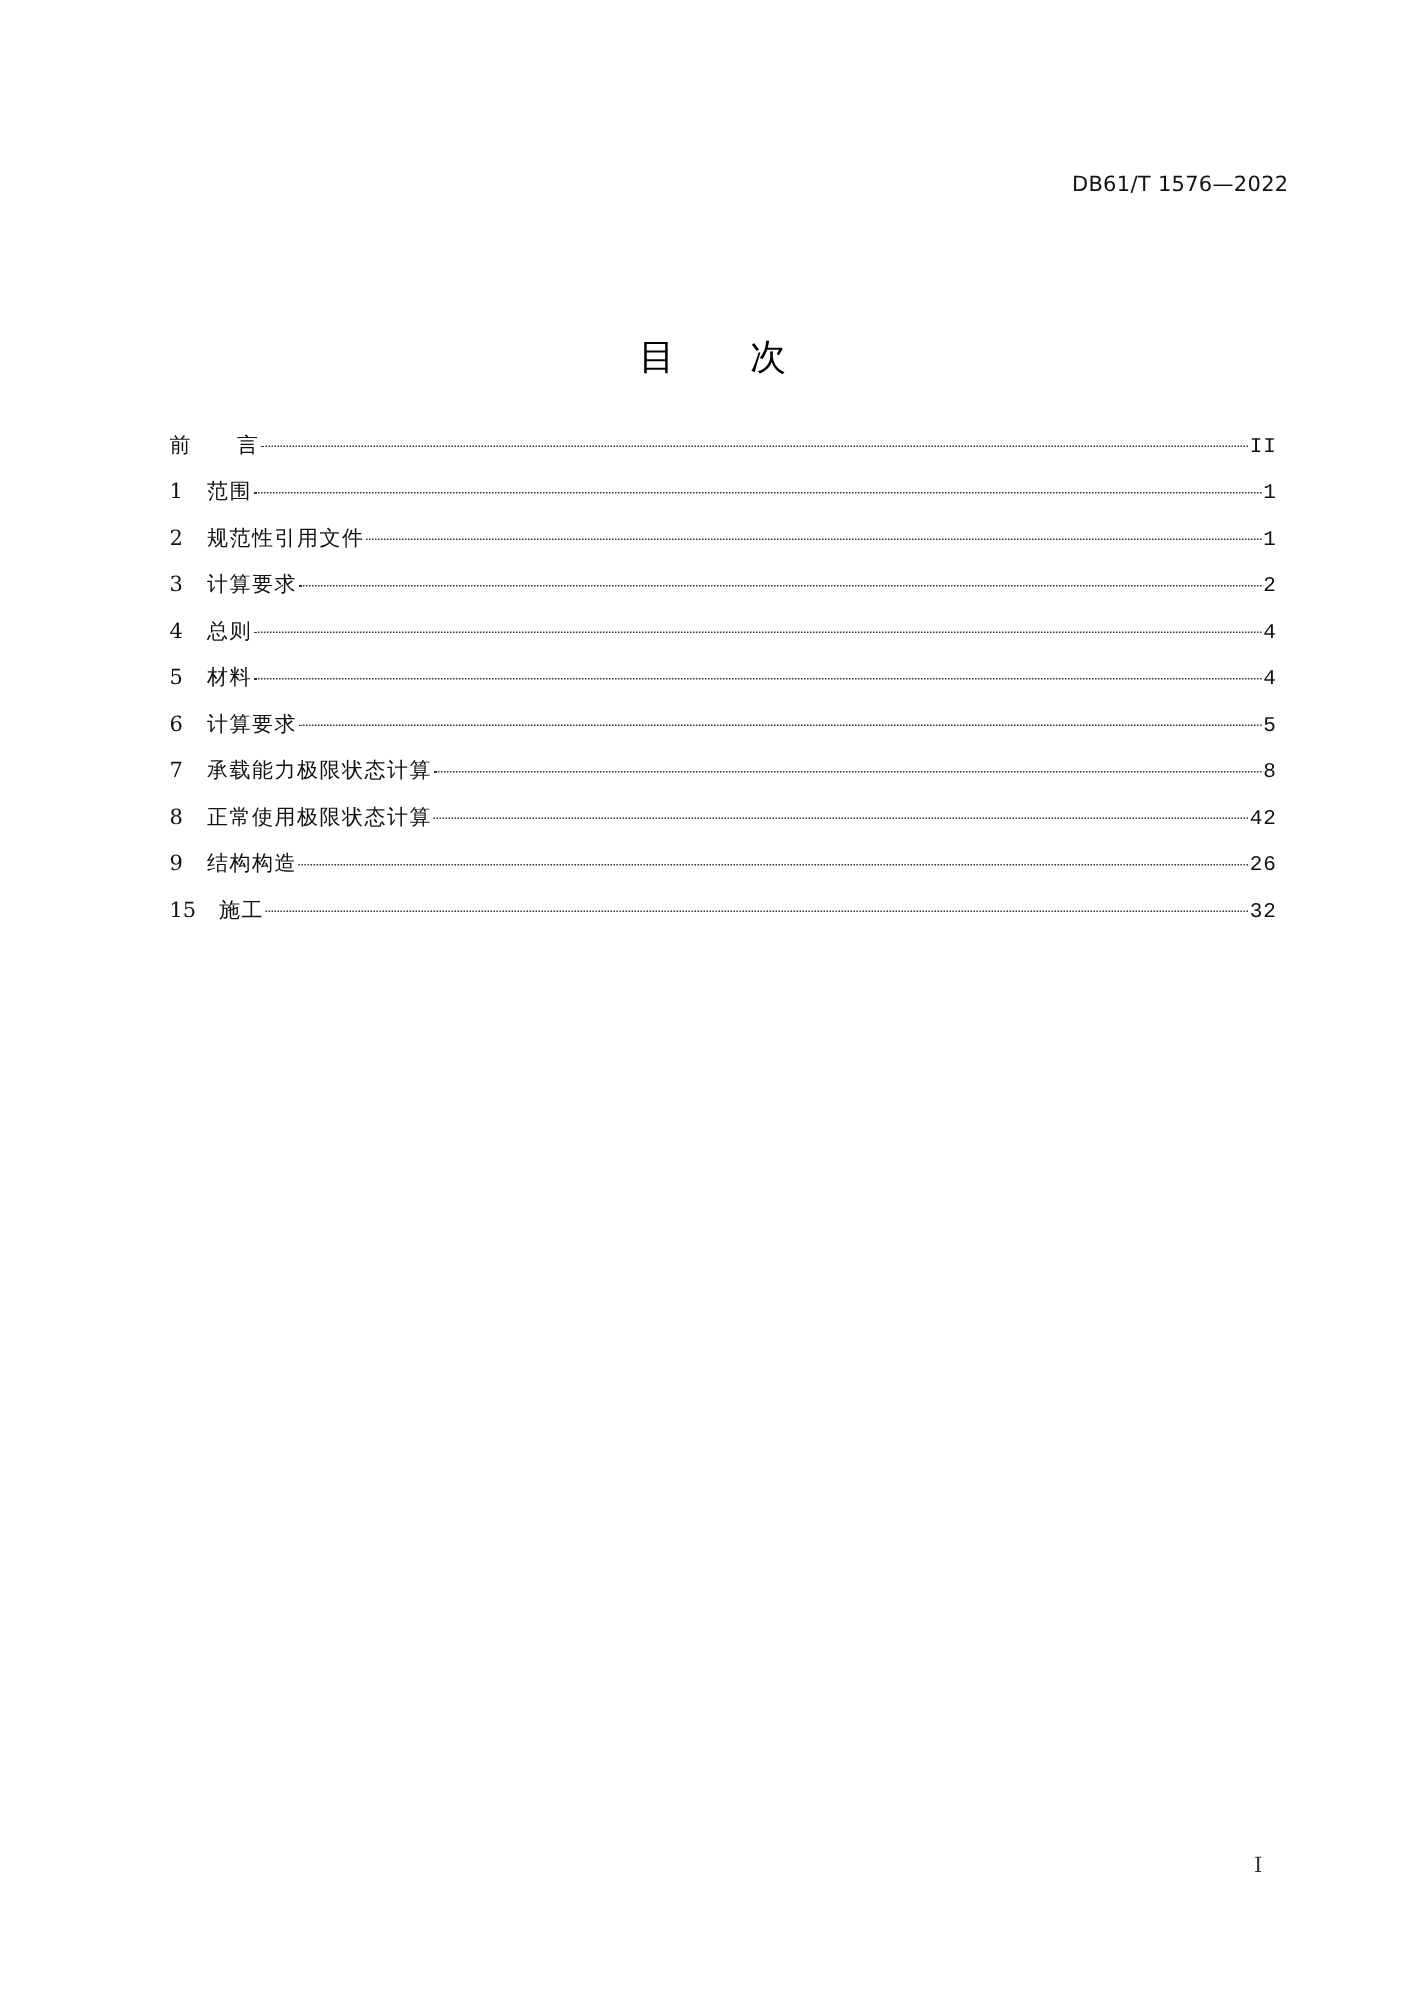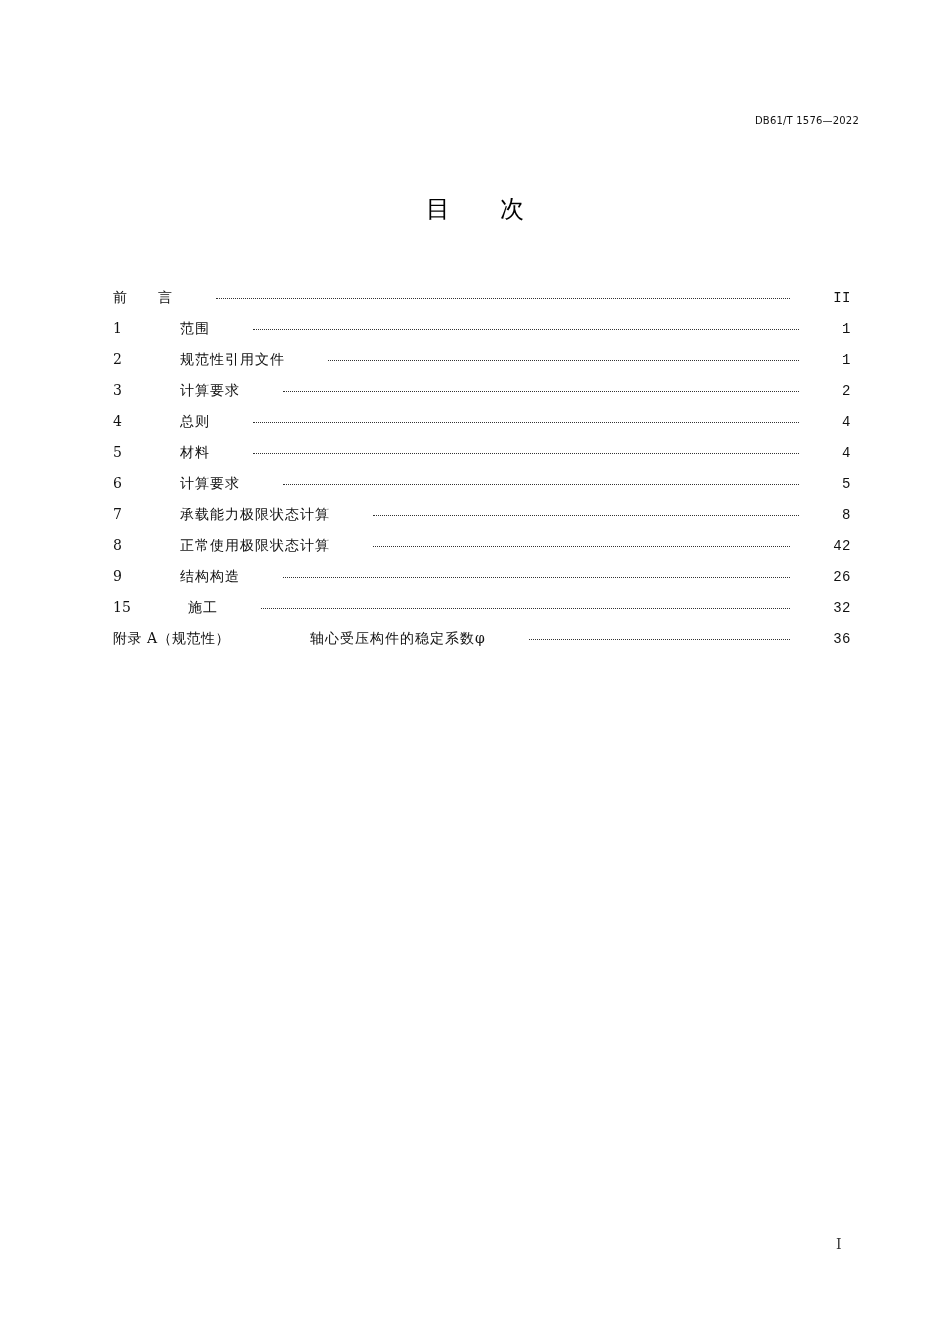--- a/index.html
+++ b/index.html
@@ -1,22 +1,22 @@
 <!DOCTYPE html>
 <html><head>
   <meta charset="utf-8">
   <style>
     html, body { margin: 0; padding: 0; background: #ffffff; }
     body { width: 950px; height: 1344px; position: relative; overflow: hidden; font-family: "DejaVu Serif", "Liberation Serif", serif; color: #111; }
-    .doc-code { position: absolute; top: 115px; right: 91px; font-family: "DejaVu Sans", "Liberation Sans", sans-serif; font-size: 10px; letter-spacing: 0.2px; color: #111; }
-    .title { position: absolute; top: 193px; left: 0; width: 950px; text-align: center; font-family: "DejaVu Sans", "Liberation Sans", sans-serif; font-size: 24px; color: #000; }
+    .doc-code { position: absolute; top: 115px; right: 91px; font-family: "DejaVu Sans", "Liberation Sans", sans-serif; font-size: 14px; letter-spacing: 0.2px; color: #111; }
+    .title { position: absolute; top: 222px; left: 0; width: 950px; text-align: center; font-family: "DejaVu Sans", "Liberation Sans", sans-serif; font-size: 24px; color: #000; }
     .title span { display: inline-block; }
     .title .gap { width: 50px; }
     .toc { position: absolute; top: 286px; left: 113px; width: 738px; }
-    .toc-row { display: flex; align-items: baseline; height: 31px; font-size: 14px; line-height: 22px; white-space: nowrap; gap: 42px; }
+    .toc-row { display: flex; align-items: baseline; height: 31px; font-size: 14px; line-height: 22px; white-space: nowrap; }
     .num { display: inline-block; min-width: 25px; }
     .num.wide { min-width: 33px; }
     .label { display: inline-block; letter-spacing: 1px; }
     .appendix-tag { display: inline-block; width: 155px; letter-spacing: 0.5px; }
     .leader { flex: 1; overflow: hidden; margin: 0 1px; border-bottom: 1px dotted #333; height: 1px; position: relative; top: -3px; }
     .page { display: inline-block; text-align: right; letter-spacing: 0.5px; font-family: Liberation Mono, monospace; }
     .footer-page { position: absolute; top: 1236px; left: 836px; font-size: 14px; color: #333; }
   </style>
 </head>
 <body>
@@ -86,21 +86,15 @@
     <span class="label">结构构造</span>
     <span class="leader"></span>
     <span class="page">26</span>
   </div>
   <div class="toc-row">
     <span class="num wide">15</span>
     <span class="label">施工</span>
     <span class="leader"></span>
     <span class="page">32</span>
   </div>
-  <div class="toc-row">
-    <span class="appendix-tag">附录 A（规范性）</span>
-    <span class="label">轴心受压构件的稳定系数φ</span>
-    <span class="leader"></span>
-    <span class="page">36</span>
-  </div>
 </div>
 
 <div class="footer-page">I</div>
 
 </body></html>

